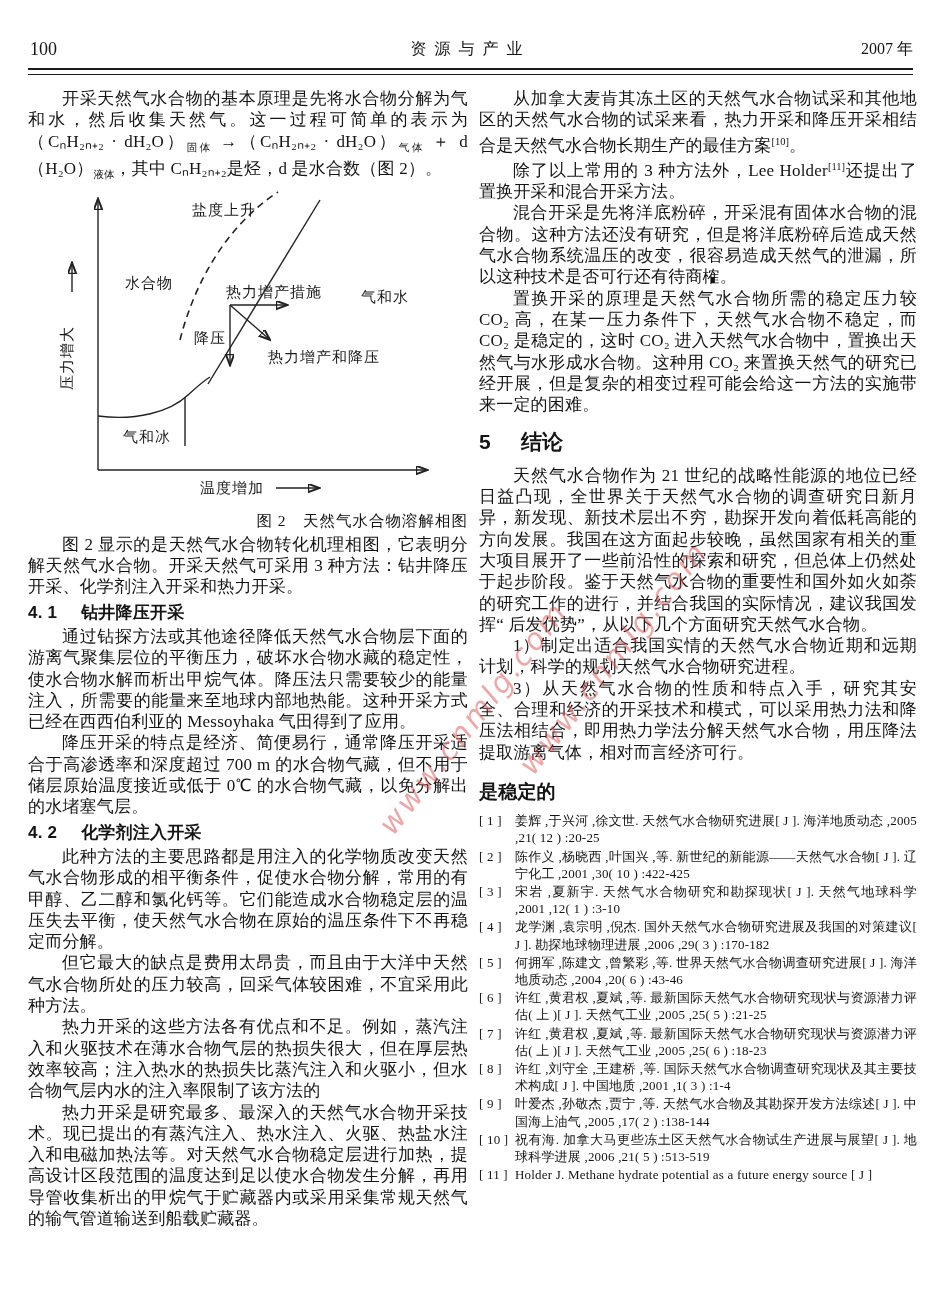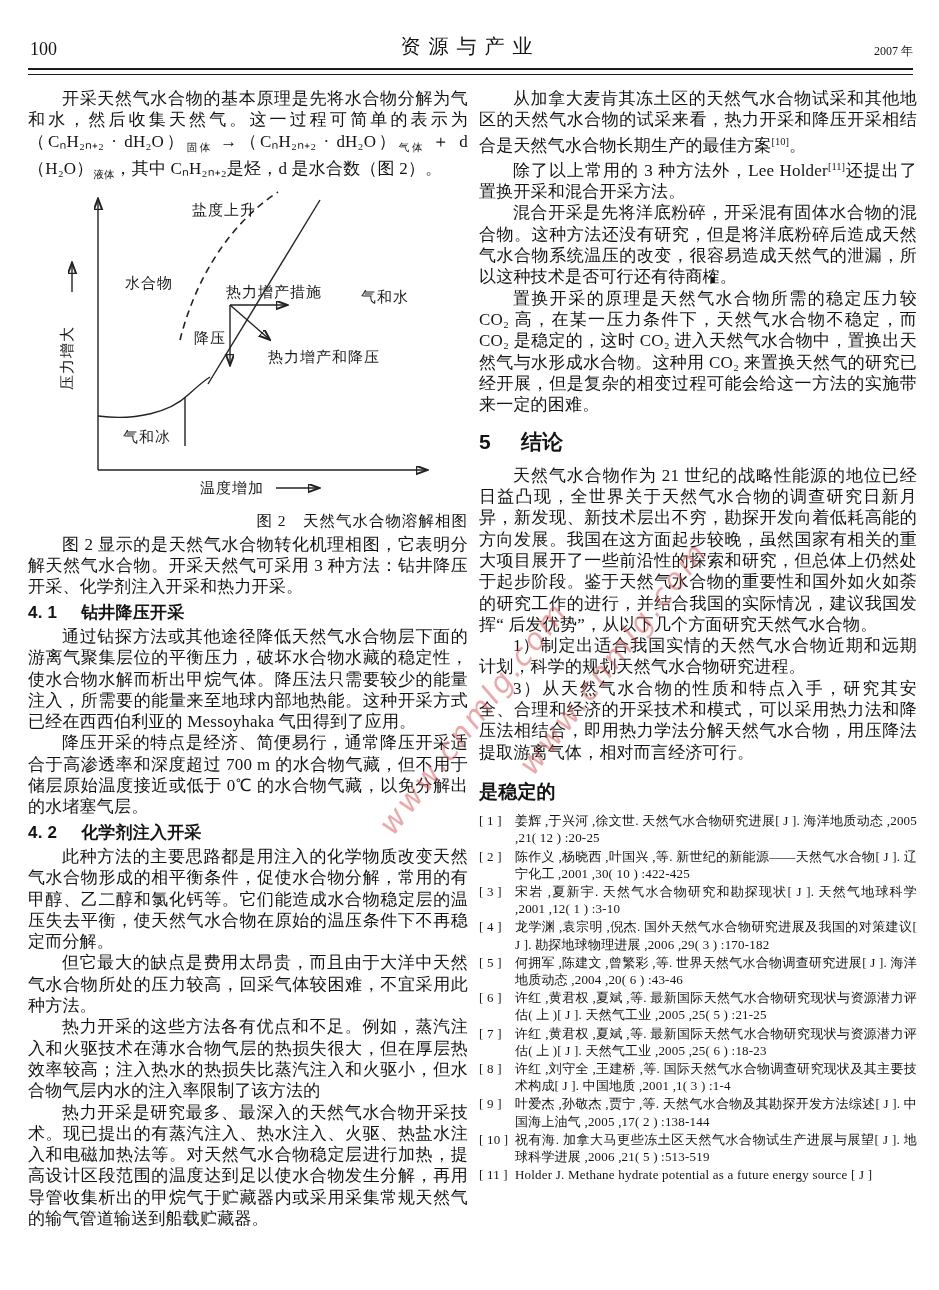--- a/index.html
+++ b/index.html
@@ -2,22 +2,22 @@
 <html><head>
 <meta charset="utf-8">
 <style>
   html,body{margin:0;padding:0;background:#e8e8e8;}
   .page{position:relative;width:939px;height:1290px;background:#ffffff;overflow:hidden;
         font-family:"Liberation Serif",serif;color:#141414;}
   
   .hdr{position:absolute;top:34px;left:28px;right:26px;height:26px;}
   .hdr .pageno{position:absolute;left:2px;bottom:0;font-size:18px;}
   .hdr .journal{position:absolute;left:50%;transform:translateX(-50%);bottom:0;
-        font-size:20px;letter-spacing:8px;font-family:"Liberation Sans",sans-serif;}
-  .hdr .year{position:absolute;right:0;bottom:0;font-size:12px;}
+        font-size:16px;letter-spacing:8px;font-family:"Liberation Sans",sans-serif;}
+  .hdr .year{position:absolute;right:0;bottom:0;font-size:16px;}
   .rule{position:absolute;top:68px;left:28px;right:26px;height:4px;
         border-top:2px solid #1c1c1c;border-bottom:1px solid #1c1c1c;}
   
   .col{position:absolute;top:88px;width:440px;font-size:17px;line-height:21.3px;
        text-align:justify;letter-spacing:0.2px;}
   .col.leftc{left:28px;}
   .col.rightc{left:479px;width:438px;}
   p{margin:0;text-indent:2em;}
   .ssub{font-size:10.5px;vertical-align:-4px;letter-spacing:0;}
   .ssup{font-size:10.5px;vertical-align:6px;letter-spacing:0;}

